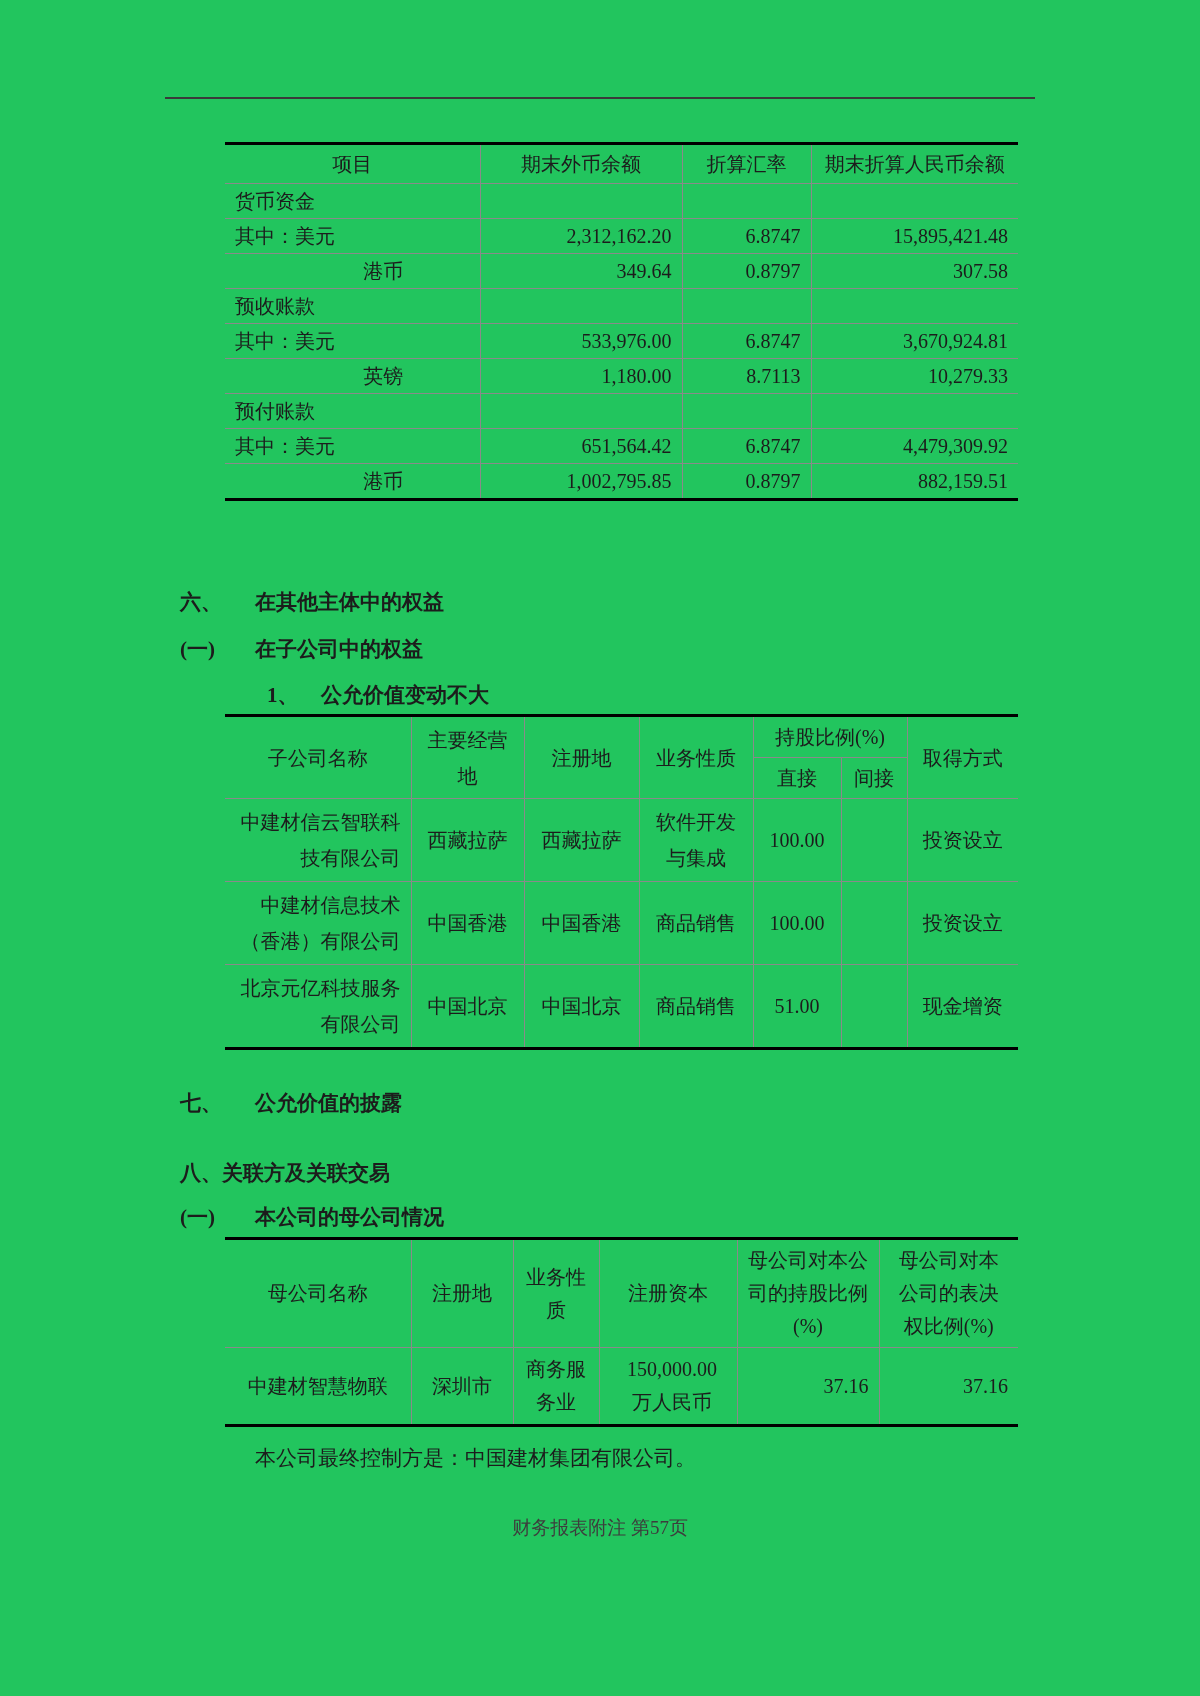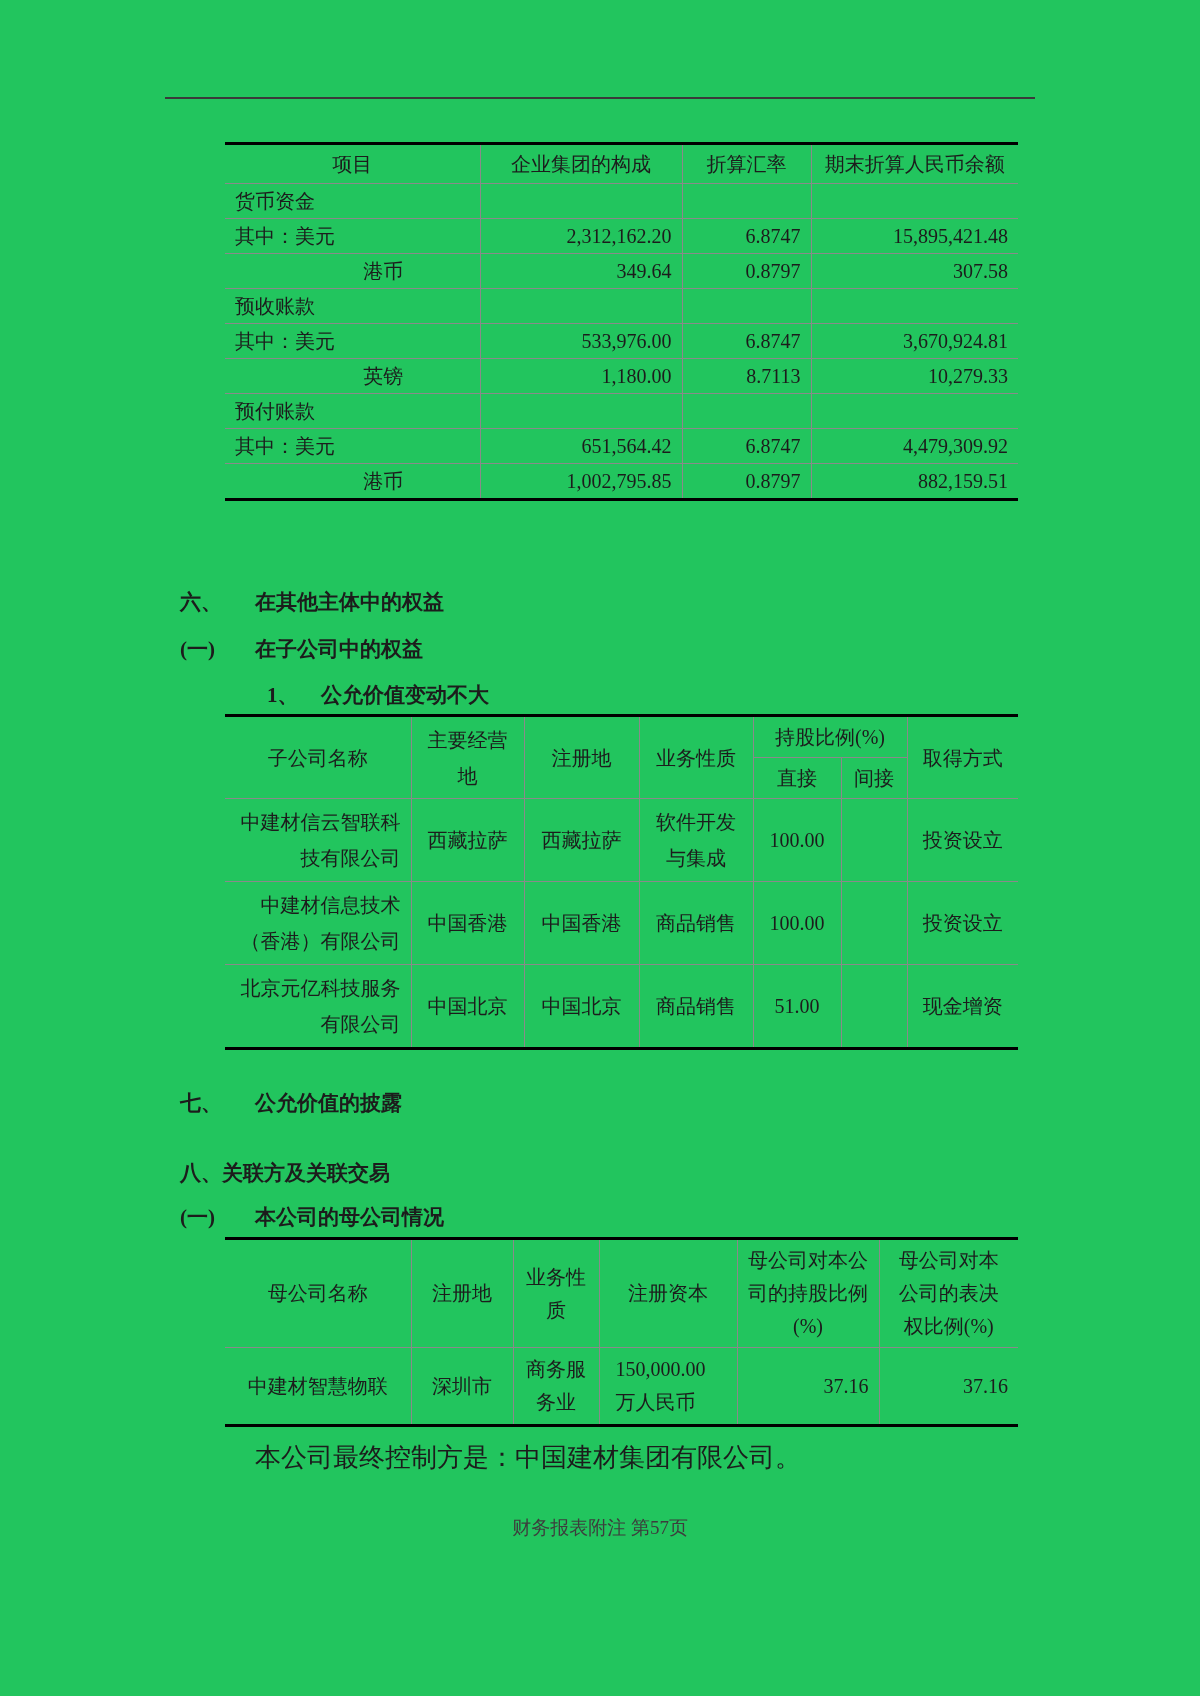--- a/index.html
+++ b/index.html
@@ -50,41 +50,41 @@
   
   .t2 th{padding:2px 10px;line-height:36px;text-align:center;}
   .t2 td{padding:5px 10px;line-height:36px;text-align:center;}
   .t2 td.name{text-align:right;padding-left:12px;}
 
   
   .t3 th{padding:4px 10px;line-height:33px;text-align:center;}
   .t3 th.hold{padding:4px 6px;}
   .t3 td{padding:5px 10px;line-height:33px;text-align:center;}
   .t3 td.num{text-align:right;padding-right:10px;}
-  .t3 td.cap{text-align:left;padding-right:8px;padding-left:16px;}
+  .t3 td.cap{text-align:center;padding-right:8px;padding-left:16px;}
 
   
   .h{margin-left:20px;font-size:21px;font-weight:bold;line-height:30px;}
   .h .hnum{display:inline-block;width:75px;}
   .h.nogap .hnum{width:auto;}
   .h.sub{margin-left:107px;}
   .h.sub .hnum{width:54px;}
   .h-six{margin-top:86px;font-family:Liberation Serif, serif;}
   .h-one1{margin-top:17px;}
   .h-sub1{margin-top:16px;margin-bottom:4px;}
   .h-seven{margin-top:38px;}
   .para{
     margin-top:12px;margin-left:95px;
     width:758px;
     font-size:21px;line-height:47px;
     text-align:justify;
   }
   .h-eight{margin-top:40px;}
   .h-one2{margin-top:14px;margin-bottom:5px;}
-  .note{margin-top:16px;margin-left:95px;font-size:26px;line-height:30px;}
+  .note{margin-top:16px;margin-left:95px;font-size:21px;line-height:30px;}
   .footer{
     margin-top:42px;
     width:1200px;text-align:center;
     font-size:19px;color:#3d3d3d;
   }
 </style>
 </head>
 <body>
 
 <div class="page">
@@ -97,21 +97,21 @@
       <table>
         <colgroup>
           <col style="width:255px">
             <col style="width:202px">
             <col style="width:129px">
             <col style="width:207px">
         </colgroup>
         <thead>
           <tr>
             <th>项目</th>
-            <th>企业集团的构成</th>
+            <th>期末外币余额</th>
             <th>折算汇率</th>
             <th>期末折算人民币余额</th>
           </tr>
         </thead>
         <tbody>
           <tr>
             <td class="item">货币资金</td>
             <td class="num"></td>
             <td class="num"></td>
             <td class="num"></td>

